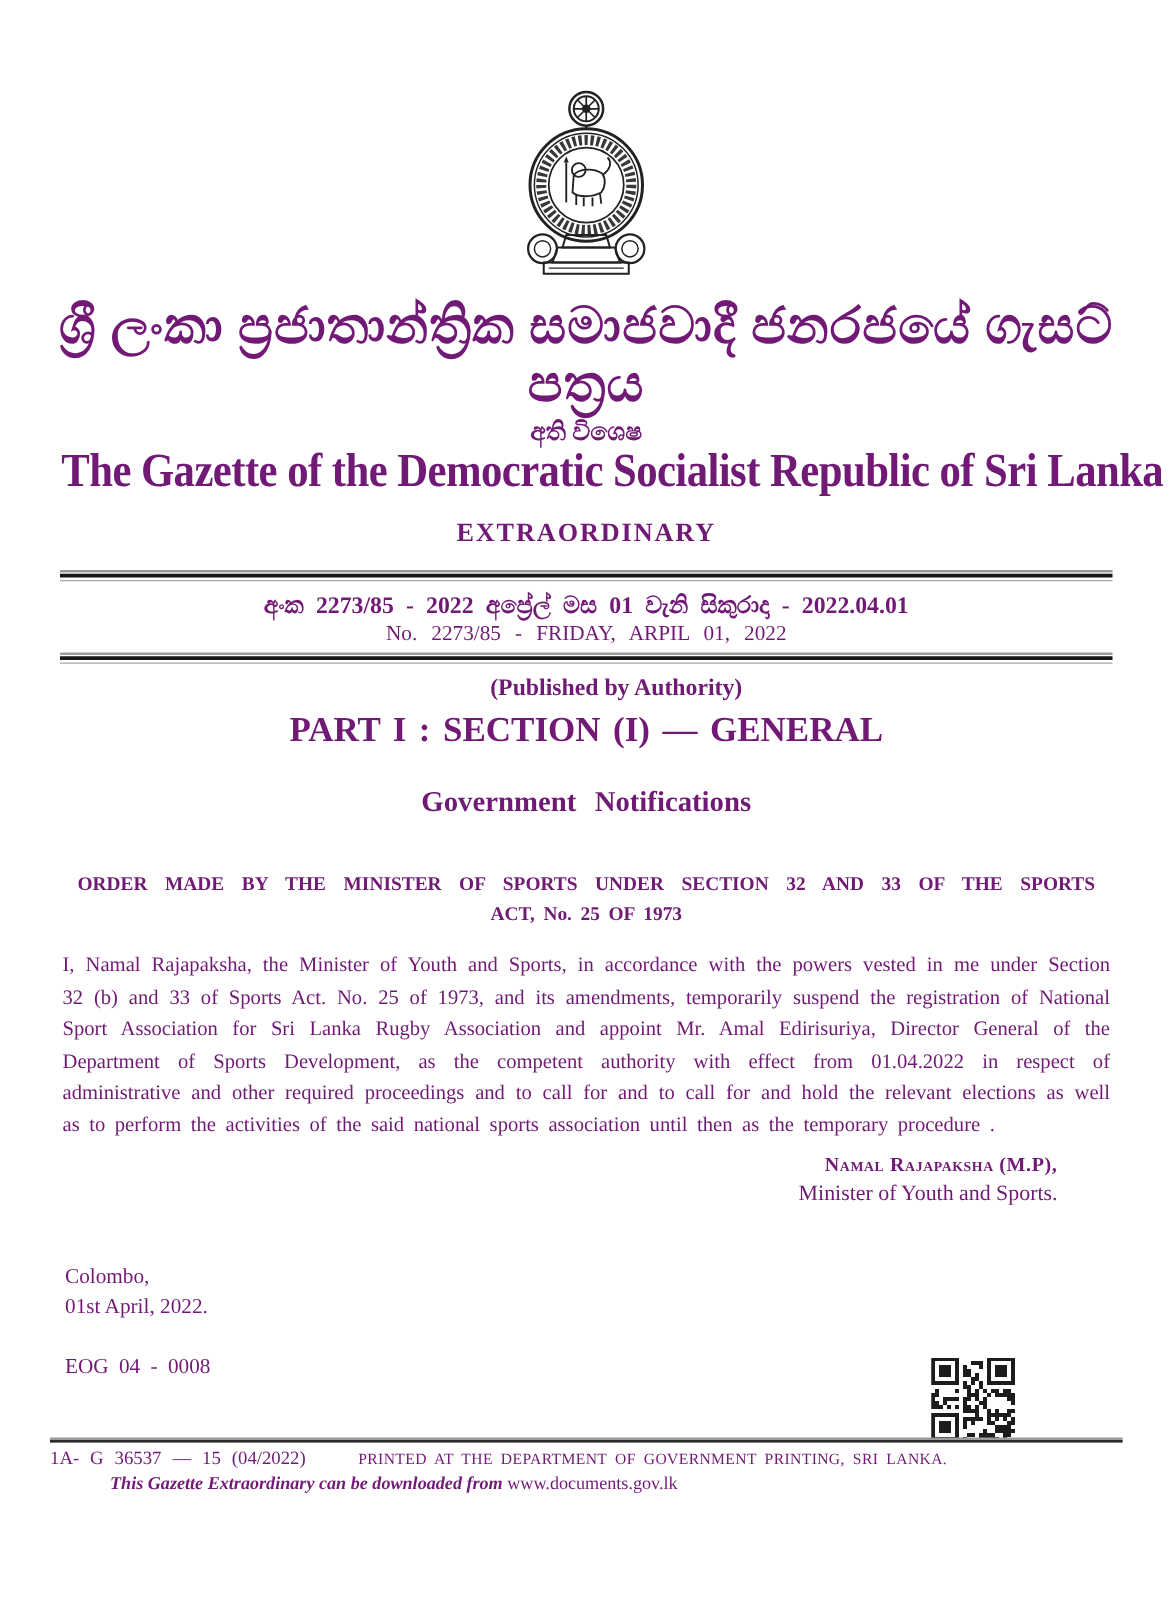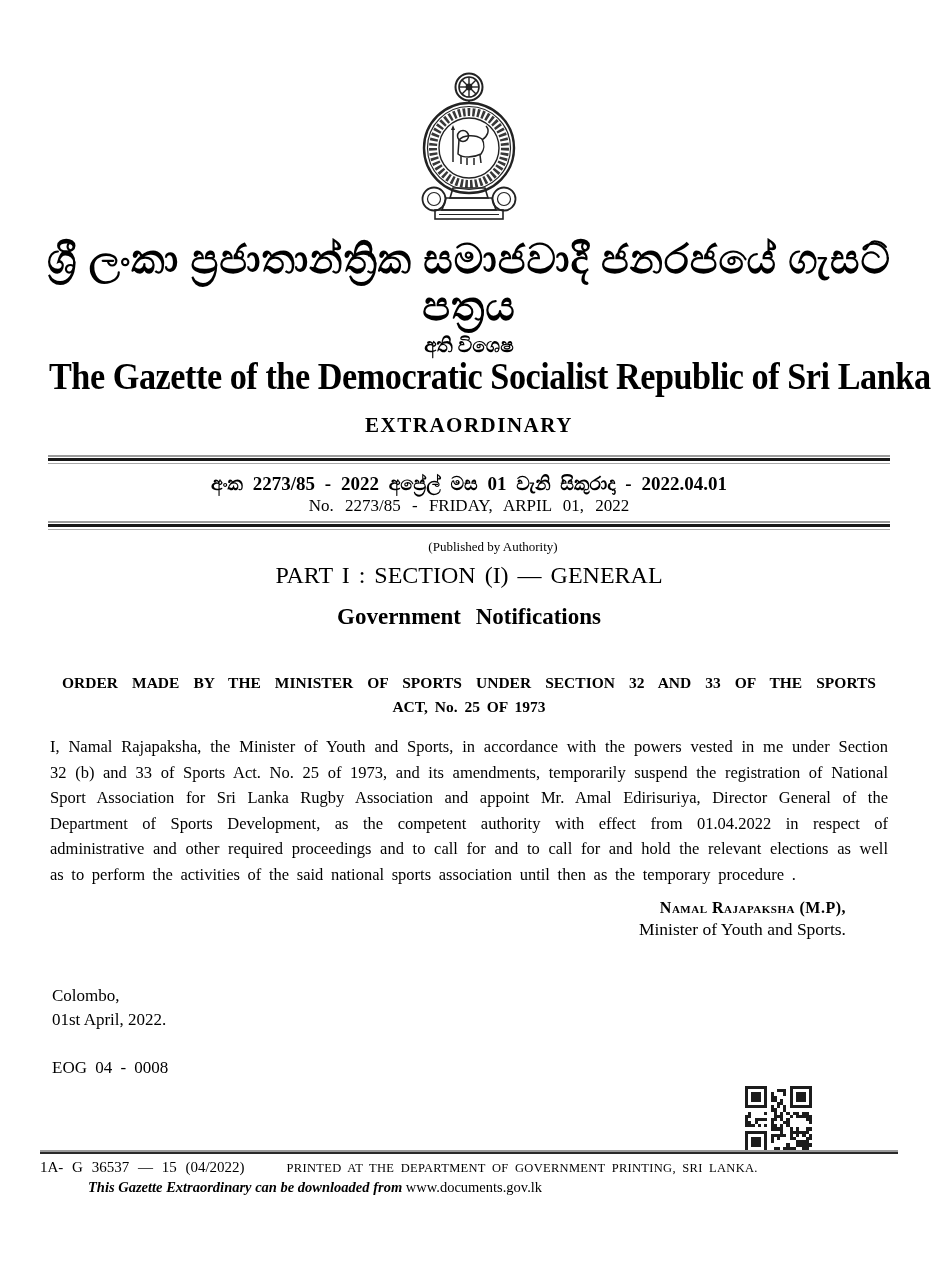--- a/index.html
+++ b/index.html
@@ -1,18 +1,18 @@
 <!DOCTYPE html>
 <html><head>
 <meta charset="utf-8">
 <style>
   html,body{margin:0;padding:0;background:#ffffff;}
   .page{
     position:relative; width:938px; height:1280px; margin:0 auto;
-    background:#ffffff; color:#000000; overflow:hidden;
+    background:#ffffff; color:#701a75; overflow:hidden;
     font-family:"Liberation Serif", serif;
   }
   .center{text-align:center;}
 
   
   .emblem-wrap{margin-top:70px; text-align:center;}
   .emblem-wrap svg{display:inline-block;}
 
   
   .si-title{margin-top:4px; font-size:41px; font-weight:bold; line-height:1.15; letter-spacing:1px;}
@@ -26,23 +26,23 @@
   .dbl-rule{margin:0 48px;}
   .dbl-rule .lt{height:1.5px;background:#9b9b9b;}
   .dbl-rule .dk{height:3px;background:#171717;margin:1.5px 0 0 0;}
   .dbl-rule .lb{height:1.5px;background:#a8a8a8;margin-top:1.5px;}
   .rule-top{margin-top:17px;}
   .rule-bottom{margin-top:5px;}
 
   .issue-si{margin-top:9px; font-size:19px; font-weight:bold; word-spacing:5px;}
   .issue-en{margin-top:1px; font-size:17px; word-spacing:7px;text-align:center;}
 
-  .published{margin-top:9px; font-size:13px; font-weight:normal;padding-left:48px;}
-  .part-heading{margin-top:7px; font-size:24px; font-weight:normal; word-spacing:3px;}
-  .gov-notif{margin-top:15px; font-size:23px; font-weight:bold; word-spacing:9px;}
+  .published{margin-top:9px; font-size:19px; font-weight:bold;padding-left:48px;}
+  .part-heading{margin-top:7px; font-size:28px; font-weight:bold; word-spacing:3px;}
+  .gov-notif{margin-top:28px; font-size:23px; font-weight:bold; word-spacing:9px;}
 
   
   .order-title{margin:44px 62px 0; font-size:15.5px; font-weight:bold;}
   .order-l1{text-align:justify; text-align-last:justify; word-spacing:6px;}
   .order-l2{text-align:center; margin-top:6px; word-spacing:3px;}
 
   .body-par{margin:18px 50px 0; font-size:16.5px; line-height:25.5px;
             text-align:justify; word-spacing:3.5px;}
 
   

